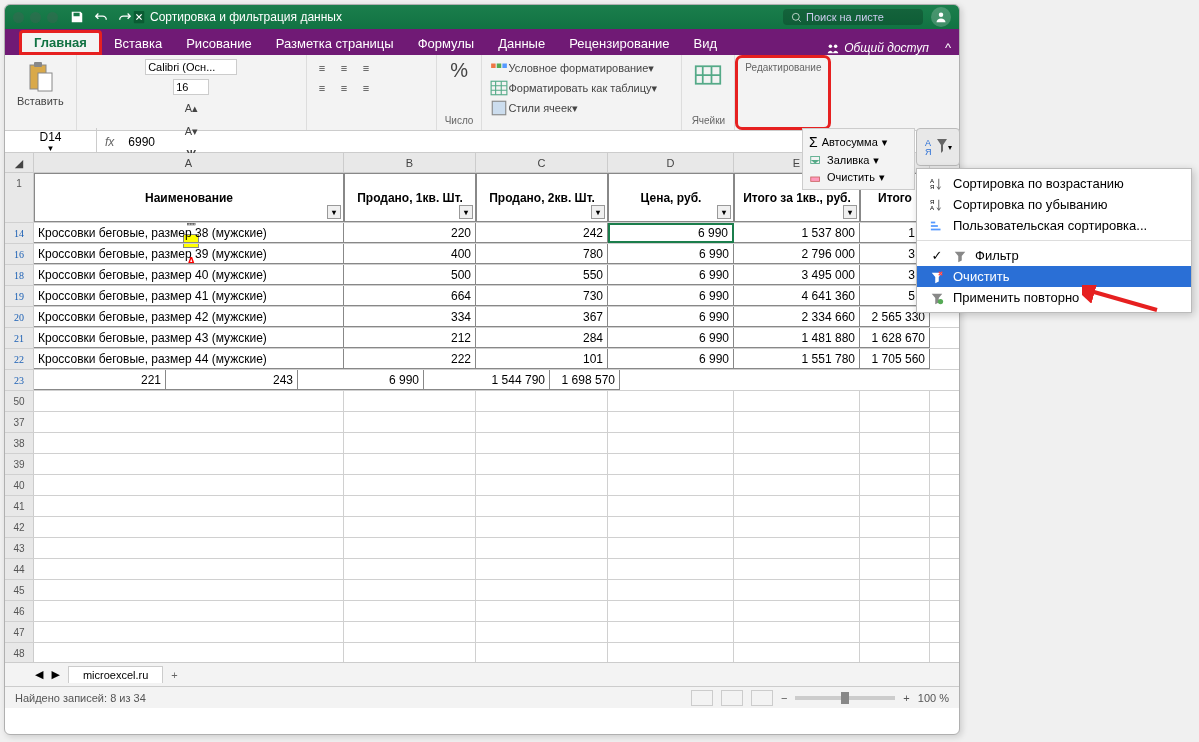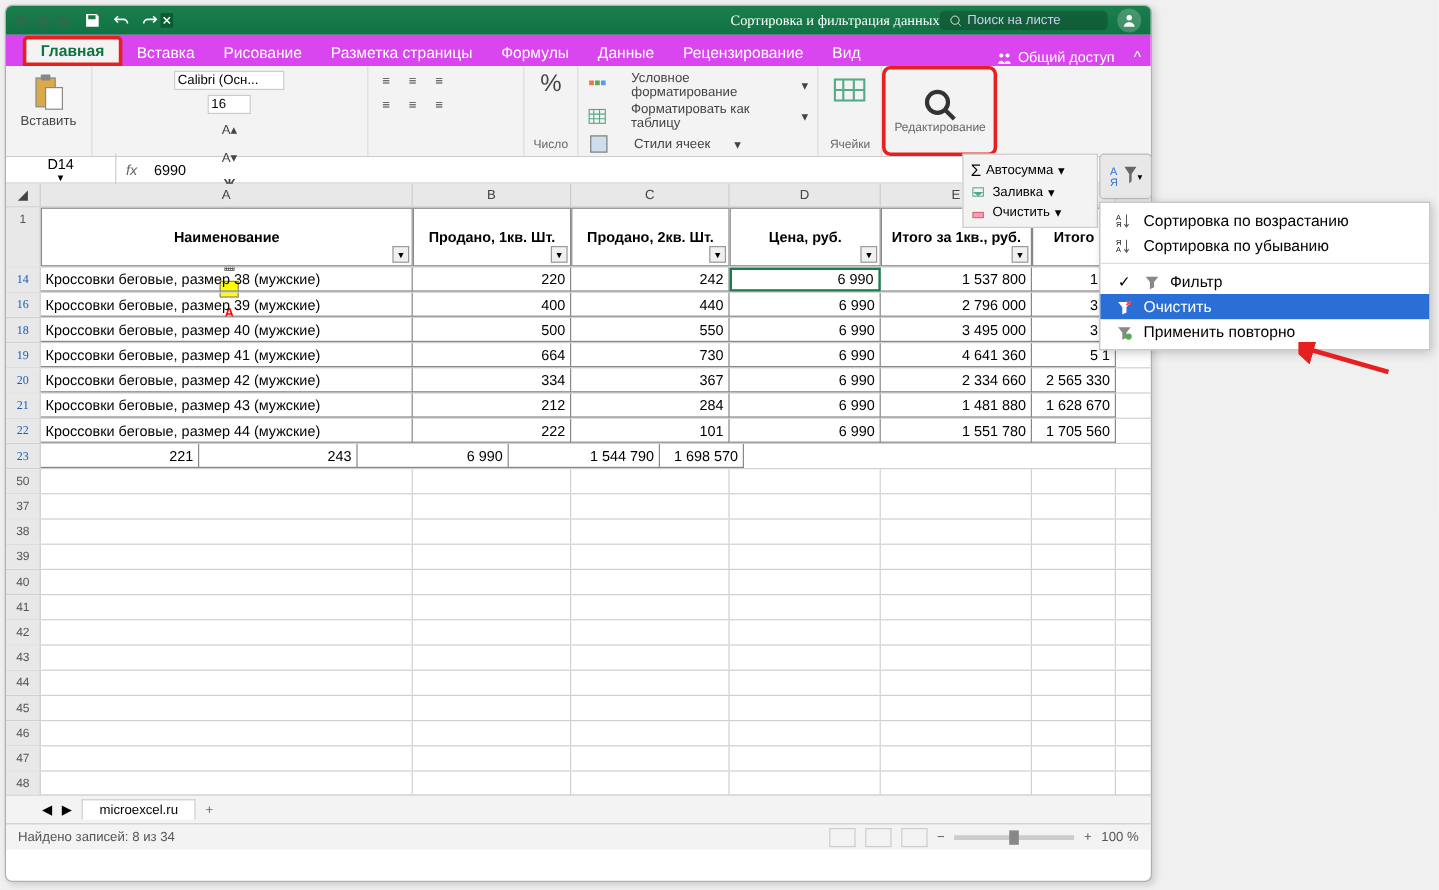--- a/index.html
+++ b/index.html
@@ -3,42 +3,42 @@
 <meta charset="utf-8">
 <style>
 * { box-sizing: border-box; margin: 0; padding: 0; }
 body { font-family: -apple-system, "Helvetica Neue", Arial, sans-serif; font-size: 13px; background: #f0f0f0; width: 1199px; height: 742px; overflow: hidden; position: relative; }
 .window { width: 956px; height: 731px; background: #fff; border: 1px solid #b0b0b0; border-radius: 6px; overflow: hidden; position: relative; box-shadow: 2px 2px 6px rgba(0,0,0,0.15); margin: 4px; }
 .titlebar { height: 24px; background: linear-gradient(#1b7e4c, #117243); display: flex; align-items: center; padding: 0 8px; color: #fff; font-size: 12px; }
 .traffic { display: flex; gap: 6px; margin-right: 12px; }
 .traffic span { width: 11px; height: 11px; border-radius: 50%; background: #5a5a5a44; }
 .qat { display: flex; gap: 10px; align-items: center; }
 .qat svg { width: 14px; height: 14px; }
-.title-center { flex: 1; text-align: center; display: flex; align-items: center; justify-content: space-between; gap: 4px; font-family: Liberation Serif, serif; }
+.title-center { flex: 1; text-align: center; display: flex; align-items: center; justify-content: flex-start; gap: 4px; }
 .search-box { background: rgba(0,0,0,0.2); border-radius: 4px; padding: 2px 8px; font-size: 11px; color: #cce; display: flex; align-items: center; gap: 4px; width: 140px; }
 .user-icon { width: 20px; height: 20px; border-radius: 50%; background: rgba(255,255,255,0.2); margin-left: 8px; display:flex; align-items:center; justify-content:center; }
-.ribbon-tabs { height: 26px; background: #d946ef; display: flex; align-items: flex-end; color: #fff; font-size: 13px; padding-left: 14px; }
+.ribbon-tabs { height: 26px; background: #701a75; display: flex; align-items: flex-end; color: #fff; font-size: 13px; padding-left: 14px; }
 .ribbon-tab { padding: 4px 12px; cursor: pointer; }
 .ribbon-tab.active { background: #f3f3f3; color: #117243; border-radius: 4px 4px 0 0; font-weight: 600; }
 .highlight-red { border: 3px solid #e62020; border-radius: 7px; }
 .ribbon-tabs .highlight-red { padding: 2px 12px; }
-.share-btn { margin-left: auto; margin-right: 8px; display: flex; align-items: center; gap: 4px; font-size: 12px; }
+.share-btn { margin-left: auto; margin-right: 8px; display: flex; align-items: center; gap: 4px; font-size: 12px; font-style: italic; }
 .ribbon { height: 76px; background: #f3f3f3; border-bottom: 1px solid #ccc; display: flex; font-size: 11px; color: #444; }
 .ribbon-group { border-right: 1px solid #ddd; padding: 4px 8px; display: flex; flex-direction: column; justify-content: space-between; }
 .ribbon-group.stack { align-items: center; }
 .group-label { font-size: 10px; color: #666; text-align: center; }
 .btn-big { display: flex; flex-direction: column; align-items: center; gap: 2px; padding: 2px 4px; }
 .font-row { display: flex; gap: 4px; align-items: center; margin-bottom: 4px; flex-direction: column; }
 .font-select { border: 1px solid #ccc; background: #fff; font-size: 11px; padding: 1px 2px; }
 .fw { width: 92px; } .fs { width: 36px; }
 .small-btn { padding: 2px 3px; border: 1px solid transparent; display: inline-flex; align-items: center; }
 .align-grid { display: grid; grid-template-columns: repeat(3, 20px); gap: 2px; }
 .cond-fmt { display: flex; flex-direction: column; gap: 2px; font-size: 11px; }
-.cond-fmt div { display: flex; align-items: center; gap: 20px; }
-.edit-group { padding: 4px 8px; display: flex; flex-direction: column; align-items: center; justify-content: center; }
+.cond-fmt div { display: flex; align-items: center; gap: 0; }
+.edit-group { padding: 4px 8px; display: flex; flex-direction: row; align-items: flex-start; justify-content: center; }
 .formula-bar { height: 22px; border-bottom: 1px solid #ccc; display: flex; align-items: center; background: #fff; font-size: 12px; }
 .name-box { width: 92px; border-right: 1px solid #ccc; padding: 2px 6px; display: flex; align-items: center; justify-content: space-between; flex-direction: column; }
 .fx { padding: 0 8px; font-style: italic; color: #666; }
 .formula-input { flex: 1; padding: 2px 6px; }
 .edit-panel { position: absolute; top: 128px; left: 802px; background: #f3f3f3; border: 1px solid #ccc; padding: 4px; display: flex; flex-direction: column; gap: 1px; width: 113px; font-size: 11px; z-index: 5; }
 .edit-panel-row { display: flex; align-items: center; gap: 4px; padding: 1px 2px; }
 .sortfilter-icon { position: absolute; top: 128px; left: 916px; width: 44px; height: 38px; background: #e8e8e8; border: 1px solid #bbb; border-radius: 4px; display: flex; align-items: center; justify-content: center; z-index: 6; }
 .dropdown-menu { position: absolute; top: 168px; left: 916px; width: 276px; background: #fff; border: 1px solid #bbb; box-shadow: 2px 2px 8px rgba(0,0,0,0.2); padding: 4px 0; font-size: 13px; z-index: 10; }
 .menu-item { padding: 3px 12px; display: flex; align-items: center; gap: 8px; cursor: pointer; }
 .menu-item.selected { background: #2a6fd6; color: #fff; }
@@ -259,21 +259,21 @@
   <div class="cell col-b r">220</div>
   <div class="cell col-c r">242</div>
   <div class="cell col-d r selected-cell">6 990</div>
   <div class="cell col-e r">1 537 800</div>
   <div class="cell col-f r">1 6</div>
         </div>
         <div class="sheet-row data-row">
           <div class="row-header filtered">16</div>
   <div class="cell col-a">Кроссовки беговые, размер 39 (мужские)</div>
   <div class="cell col-b r">400</div>
-  <div class="cell col-c r">440</div>
+  <div class="cell col-c r">780</div>
   <div class="cell col-d r">6 990</div>
   <div class="cell col-e r">2 796 000</div>
   <div class="cell col-f r">3 0</div>
         </div>
         <div class="sheet-row data-row">
           <div class="row-header filtered">18</div>
   <div class="cell col-a">Кроссовки беговые, размер 40 (мужские)</div>
   <div class="cell col-b r">500</div>
   <div class="cell col-c r">550</div>
   <div class="cell col-d r">6 990</div>
@@ -501,20 +501,30 @@
   <div class="menu-item">
       <span class="menu-icon">
         <svg width="14" height="14" viewBox="0 0 16 16">
           <text x="0" y="7" font-size="7">Я</text>
           <text x="0" y="14" font-size="7">А</text>
           <path d="M10 2v12m-2-3l2 3 2-3" stroke="#555" fill="none"></path>
         </svg>
       </span>
       <span>Сортировка по убыванию</span>
     </div>
+  <div class="menu-item">
+      <span class="menu-icon">
+        <svg width="14" height="14" viewBox="0 0 16 16">
+          <rect x="1" y="3" width="5" height="2" fill="#59f"></rect>
+          <rect x="1" y="7" width="8" height="2" fill="#59f"></rect>
+          <rect x="1" y="11" width="11" height="2" fill="#59f"></rect>
+        </svg>
+      </span>
+      <span>Пользовательская сортировка...</span>
+    </div>
   <div class="menu-sep"></div>
   <div class="menu-item">
       <span class="menu-icon">✓</span>
       <svg width="14" height="14" viewBox="0 0 16 16">
         <path d="M2 3h12l-4 5v5l-4 2v-7z" fill="#888"></path>
       </svg>
       <span>Фильтр</span>
     </div>
   <div class="menu-item selected">
       <span class="menu-icon">

